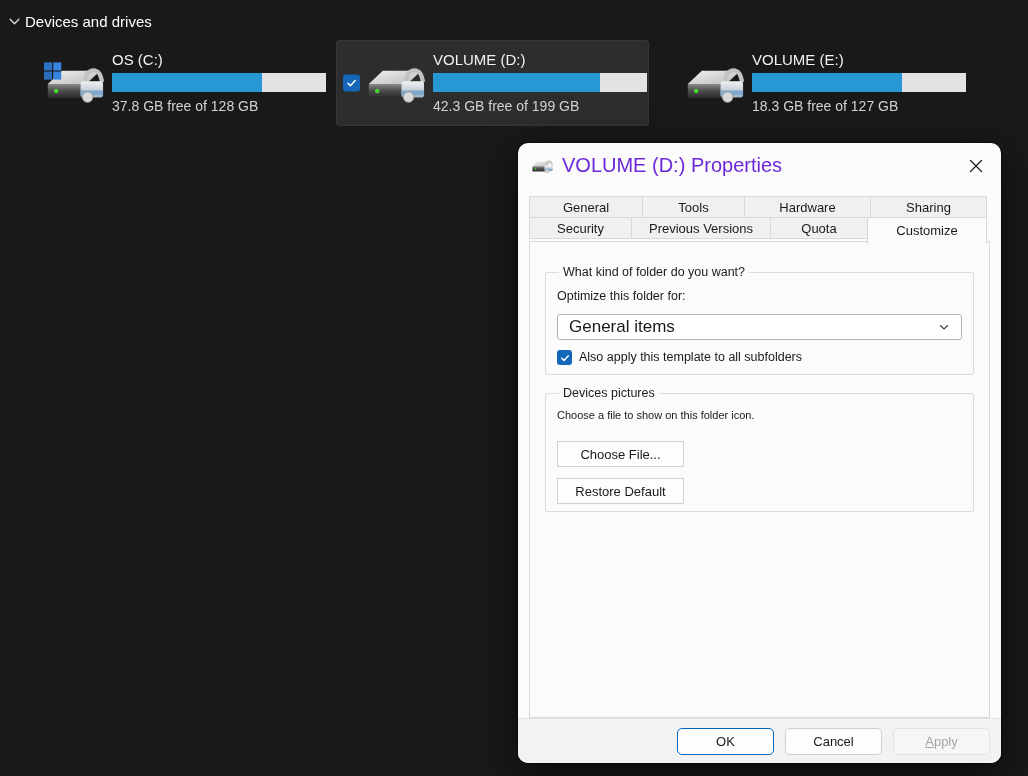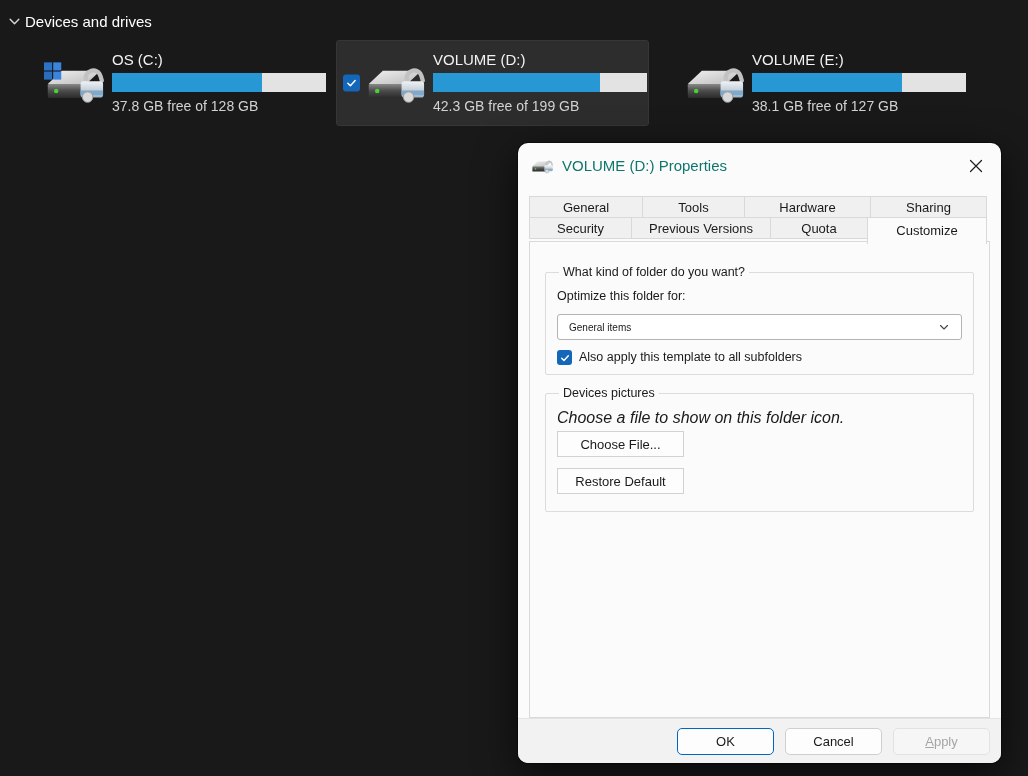--- a/index.html
+++ b/index.html
@@ -35,21 +35,21 @@
   .drive-free { font-size:14px; color:#d2d2d2; margin-top:6px; }
 
   
   .dialog {
     position:absolute; left:518px; top:143px; width:483px; height:620px;
     background:#fbfbfb; border-radius:10px;
     box-shadow:0 12px 40px rgba(0,0,0,.65), 0 0 0 1px rgba(0,0,0,.35);
     display:flex; flex-direction:column; overflow:hidden; color:#1a1a1a;
   }
   .titlebar { height:45px; flex:0 0 auto; display:flex; align-items:center; padding:0 6px 0 13px; }
-  .titlebar-title { font-size:15px; margin-left:9px; color:#0f766e; }
+  .titlebar-title { font-size:20px; margin-left:9px; color:#6d28d9; }
   .close-btn {
     margin-left:auto; width:38px; height:34px; border:none; background:transparent;
     display:flex; align-items:center; justify-content:center; cursor:default;
   }
 
   .tabstrip { position:relative; z-index:2; margin:8px 11px 0; }
   .tabrow { display:flex; }
   .tab {
     height:22px; background:#f0f0f0; border:1px solid #d9d9d9;
     display:flex; align-items:center; justify-content:center;
@@ -68,29 +68,29 @@
     border:1px solid #d9d9d9; background:#fbfbfb; padding:23px 15px 0;
   }
   fieldset { border:1px solid #dcdcdc; border-radius:2px; padding:3px 11px 12px; }
   legend { font-size:12.5px; padding:0 4px; margin-left:2px; }
   .fs1 { margin-bottom:11px; height:110px; }
   .fs2 { height:126px; }
   .opt-label { font-size:12.5px; margin:7px 0 11px; }
   .dropdown {
     height:26px; background:#ffffff; border:1px solid #b3b3b3; border-radius:3px;
     display:flex; align-items:center; justify-content:space-between;
-    padding:0 11px; font-size:10px; width:100%;
+    padding:0 11px; font-size:17px; width:100%;
   }
   .check-row { margin-top:10px; display:flex; align-items:flex-start; gap:7px; }
   .checkbox {
     width:15px; height:15px; border-radius:3px; background:#1467b8;
     display:flex; align-items:center; justify-content:center; flex:0 0 auto;
   }
   .check-label { font-size:12.5px; }
-  .hint { font-size:16px; margin:6px 0 4px;font-style:italic; }
+  .hint { font-size:11px; margin:6px 0 20px; }
   .dlg-small-btn {
     display:block; width:127px; height:26px; margin-bottom:11px;
     background:#fdfdfd; border:1px solid #d2d2d2; border-radius:0;
     font-size:13px; font-family:inherit; color:#1a1a1a; cursor:default;
   }
   .footer {
     flex:0 0 45px; background:#f2f2f2; border-top:1px solid #e4e4e4;
     display:flex; align-items:center; justify-content:flex-end; gap:11px; padding:0 11px;
   }
   .dlg-btn {
@@ -184,21 +184,21 @@
 
   <div class="tile">
     <svg class="drive-icon" width="60" height="48" viewBox="0 0 64 46">
       <use href="#driveBase"></use>
     </svg>
     <div class="tile-details">
       <div class="drive-name">VOLUME (E:)</div>
       <div class="drive-bar">
         <div class="drive-bar-fill" style="width: 70%;"></div>
       </div>
-      <div class="drive-free">38.1 GB free of 127 GB</div>
+      <div class="drive-free">18.3 GB free of 127 GB</div>
     </div>
   </div>
 
 </div>
 
 <div class="dialog">
 
   <div class="titlebar">
     <svg width="22" height="18" viewBox="0 0 64 46">
         <use href="#driveBase"></use>

